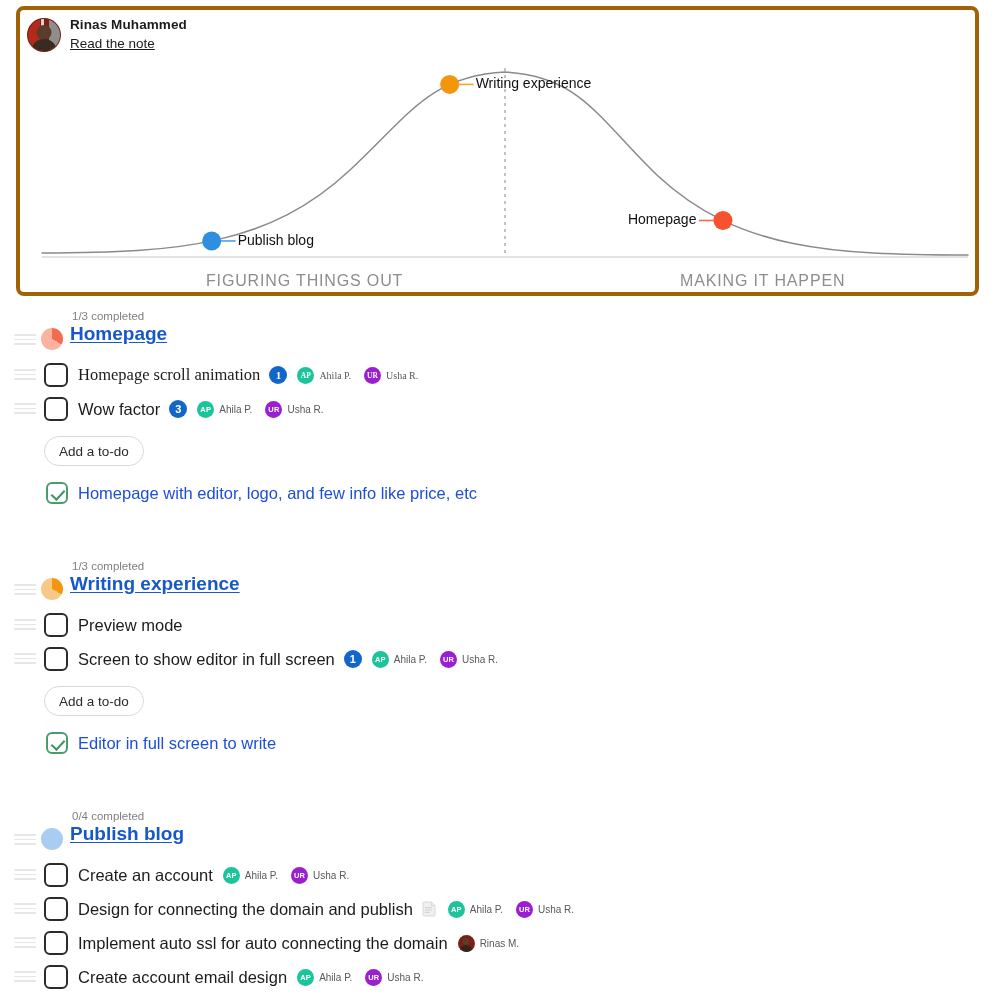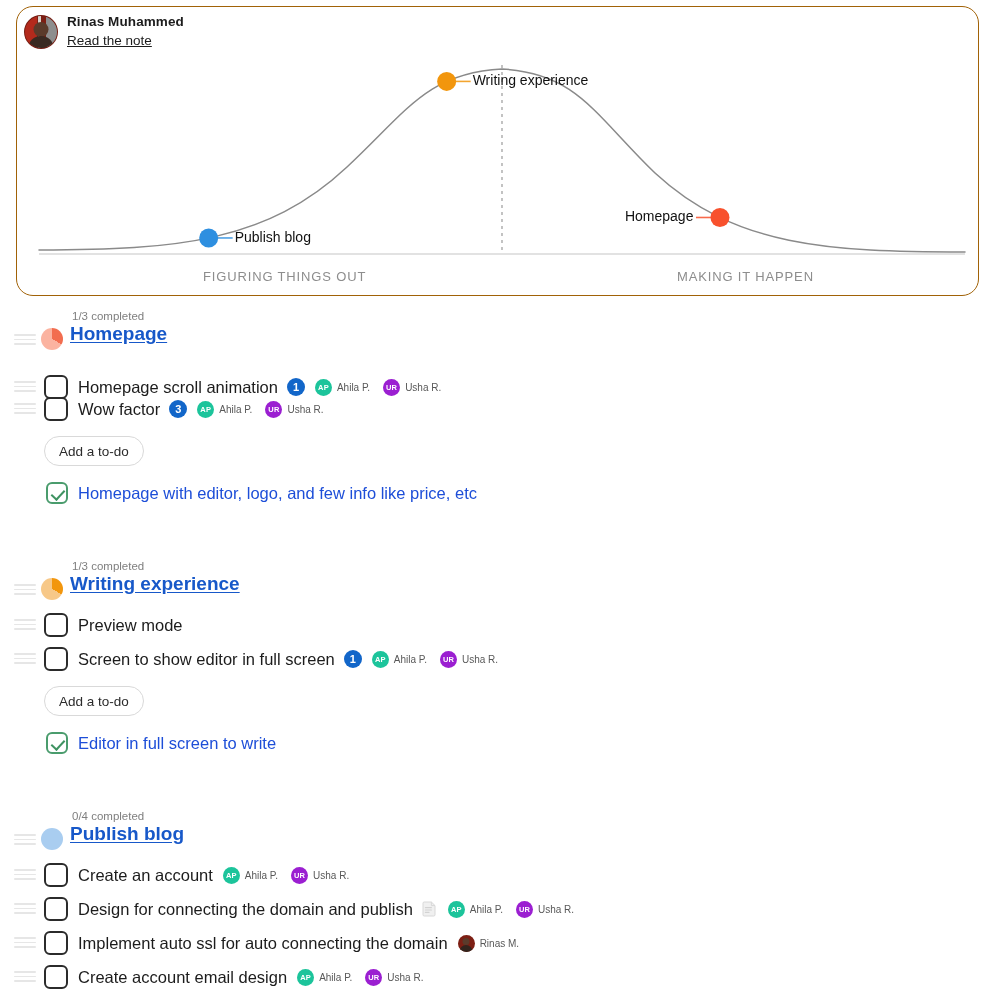--- a/index.html
+++ b/index.html
@@ -11,22 +11,22 @@
     -webkit-font-smoothing: antialiased;
     overflow: hidden;
   }
   .page { position: relative; width: 995px; height: 1000px; background:#fff; }
 
   
   .chart-card {
     position: absolute; left: 16px; top: 6px;
     width: 963px; height: 290px;
     background: #fff;
-    border: 1px solid #a16207;
-    border-radius: 17px;
+    border: 4px solid #a16207;
+    border-radius: 8px;
     overflow: hidden;
   }
   .note-row {
     position: absolute; left: 7px; top: 7px;
     display: flex; align-items: center; gap: 9px;
   }
   .avatar-lg {
     width: 34px; height: 34px; border-radius: 50%;
     background: #7d1f14;
     position: relative; overflow: hidden; flex: none;
@@ -40,21 +40,21 @@
   .avatar-lg .body { position:absolute; left:50%; bottom:-3px; transform:translateX(-50%);
                      width:25px; height:15px; border-radius:12px 12px 0 0; background:#3a2a22; }
   .note-text { line-height: 1.2; }
   .note-name { font-size: 13.5px; font-weight: 700; color:#1c1c1c; letter-spacing:.1px; }
   .note-link { font-size: 13.5px; color:#1c1c1c; text-decoration: underline; cursor:pointer; display:inline-block; margin-top:1px; }
 
   .chart-svg { position:absolute; left:0; top:0; width:963px; height:290px; }
 
   .axis-labels { position:absolute; left:0; top:262px; width:963px; height:20px; }
   .axis-label {
-    position:absolute; font-size:13px; letter-spacing:.85px;
+    position:absolute; font-size:16px; letter-spacing:.85px;
     color:#8d8d8d; text-transform: uppercase; white-space:nowrap;
   }
   .axis-label.left  { left:186px; }
   .axis-label.right { left:660px; }
 
   .pt-label {
     position:absolute; font-size:14px; color:#111; white-space:nowrap;
   }
 
   
@@ -184,21 +184,21 @@
         <div class="group-head">
           <div class="grip" style="top: 22px;">
             <i></i>
             <i></i>
             <i></i>
           </div>
           <div class="group-meta">1/3 completed</div>
           <div class="pie" style="background: conic-gradient(from 0deg, #f26d4f 0deg 118.80000000000001deg, #fbb3a0 118.80000000000001deg 360deg);"></div>
           <a class="group-title">Homepage</a>
         </div>
-        <div class="todo" style="top: 12px;">
+        <div class="todo" style="top: 0px; font-family: Liberation Serif, serif;">
           <div class="grip" style="top: 11px;">
             <i></i>
             <i></i>
             <i></i>
           </div>
           <div class="cbx"></div>
           <div class="todo-body">
             <span class="todo-text">Homepage scroll animation</span>
             <span class="badge">1</span>
             <span class="chip">

